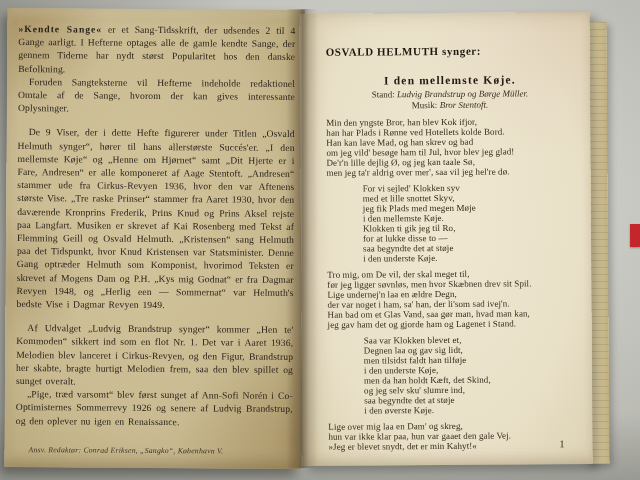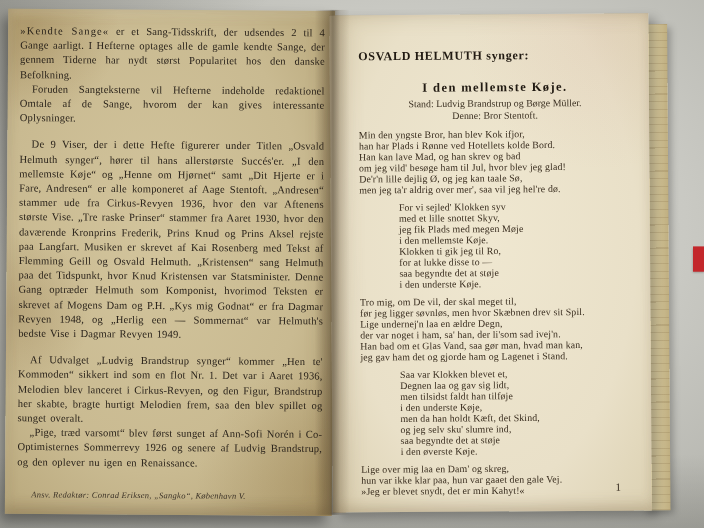--- a/index.html
+++ b/index.html
@@ -43,21 +43,21 @@
       inset 0 5px 9px rgba(255,250,225,.25);
   }
   .left-text{
     position:absolute;left:11px;right:9px;top:14px;
     color:#29221a;font-size:9.6px;line-height:13.2px;
     text-align:justify;word-spacing:1.1px;letter-spacing:.15px;
   }
   .left-text p{margin:0;}
   .left-text p.gap{margin-top:11px;}
   .left-text p.indent{text-indent:11px;}
-  .lead{font-weight:normal;letter-spacing:1px;}
+  .lead{font-weight:bold;letter-spacing:1px;}
   .footer-line{
     position:absolute;left:24px;bottom:13px;
     font-size:7.7px;font-style:italic;color:#3a3126;letter-spacing:.25px;
   }
   .right-page{
     position:absolute;left:301px;top:13px;width:290px;height:452px;z-index:2;
     transform:rotate(-0.4deg);
     background:
       radial-gradient(circle at 85% 4%, rgba(200,150,140,.12), rgba(0,0,0,0) 25%),
       radial-gradient(ellipse at 50% 45%, #efe7d0 0%, #e9e0c8 65%, #dcd1b2 100%);
@@ -77,21 +77,21 @@
   .song-header{
     font-weight:bold;font-size:11px;letter-spacing:.6px;color:#211a12;
   }
   .song-title{
     text-align:center;font-weight:bold;font-size:11.5px;letter-spacing:1.2px;
     margin-top:17px;color:#211a12;
   }
   .credit{
     text-align:center;font-size:9px;line-height:11px;color:#3a2f21;
   }
-  .credit .val{margin-top:12px;}
+  .credit .val{font-style:italic;margin-top:12px;}
   .credits-wrap{margin-top:3px;}
   .lyrics{
     white-space:pre-line;font-size:9px;line-height:10px;
     color:#382c1e;margin-top:6px;letter-spacing:.1px;
   }
   .refrain{margin-left:36px;}
   .page-number{
     position:absolute;right:28px;bottom:15px;font-size:10px;color:#32271b;
   }
 </style>
@@ -113,21 +113,21 @@
   </div>
   <div class="footer-line">Ansv. Redaktør: Conrad Eriksen, „Sangko“, København V.</div>
 </div>
 
 <div class="right-page">
   <div class="right-content">
     <div class="song-header">OSVALD HELMUTH synger:</div>
     <div class="song-title">I den mellemste Køje.</div>
     <div class="credits-wrap">
       <div class="credit"><span>Stand:</span> <span class="val">Ludvig Brandstrup og Børge Müller.</span></div>
-      <div class="credit"><span>Denne:</span> <span class="val">Bror Stentoft.</span></div>
+      <div class="credit"><span>Musik:</span> <span class="val">Bror Stentoft.</span></div>
     </div>
     <div class="lyrics">Min den yngste Bror, han blev Kok ifjor,
 han har Plads i Rønne ved Hotellets kolde Bord.
 Han kan lave Mad, og han skrev og bad
 om jeg vild' besøge ham til Jul, hvor blev jeg glad!
 De'r'n lille dejlig Ø, og jeg kan taale Sø,
 men jeg ta'r aldrig over mer', saa vil jeg hel're dø.</div>
     <div class="lyrics refrain">For vi sejled' Klokken syv
 med et lille snottet Skyv,
 jeg fik Plads med megen Møje

